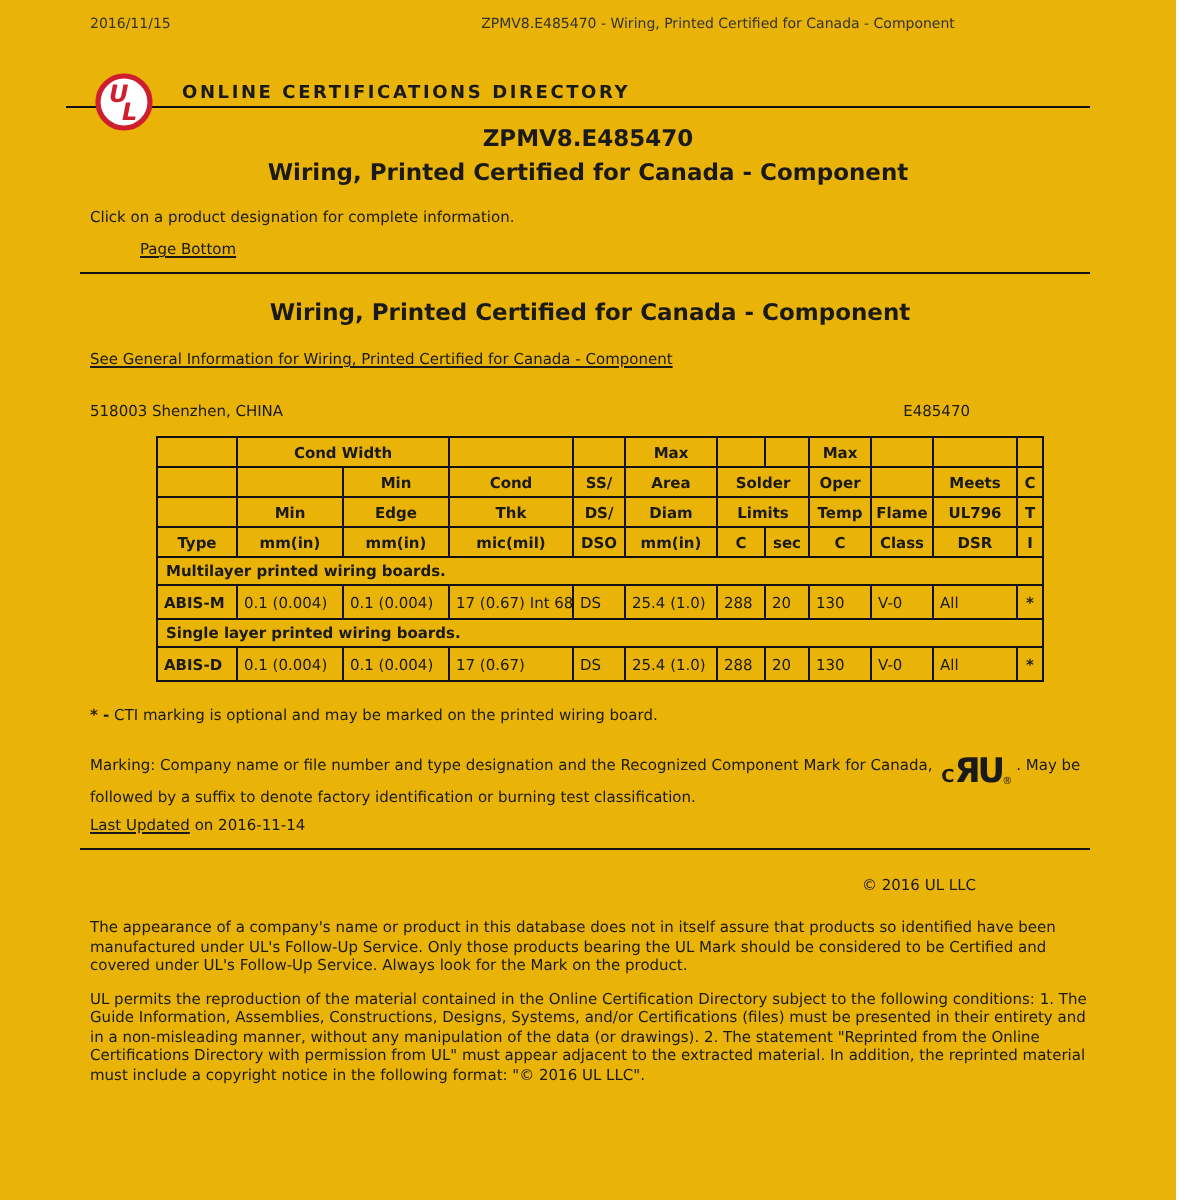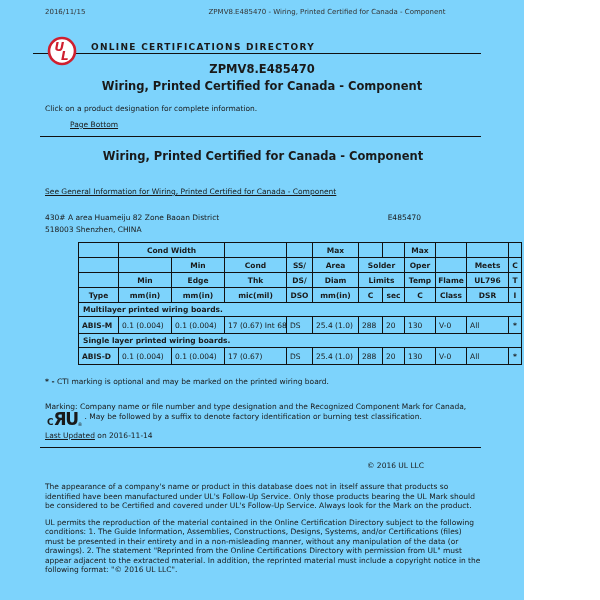--- a/index.html
+++ b/index.html
@@ -2,21 +2,21 @@
 <html><head>
 <meta charset="utf-8">
 <style>
   * { box-sizing: border-box; }
   html,body { margin:0; padding:0; background:#fff; }
   body {
     width:600px; height:600px;
     font-family:"DejaVu Sans","Liberation Sans",sans-serif;
     color:#1a1a1a;
   }
-  .page { position:relative; width:524px; height:600px; overflow:hidden; background:#7dd3fc; }
+  .page { position:relative; width:588px; height:600px; overflow:hidden; background:#eab308; }
 
   
   .print-header { display:flex; padding:8px 45px 0 45px; font-size:7px; color:#333; }
   .ph-date { width:130px; }
   .ph-title { flex:1; text-align:center; }
 
   
   .masthead { position:relative; margin:10px 43px 0 33px; height:28px; border-bottom:1.5px solid #111; }
   .ul-logo { position:absolute; left:14px; bottom:-13px; width:30px; height:30px; z-index:2; }
   .masthead-title { position:absolute; left:58px; bottom:1px; font-weight:bold; font-size:9px; letter-spacing:1.3px; white-space:nowrap; }
@@ -24,21 +24,21 @@
   .heading1 { text-align:center; font-weight:bold; font-size:11.5px; margin-top:8px; }
   .heading2 { text-align:center; font-weight:bold; font-size:11.5px; margin-top:3px; }
 
   .content { padding:0 43px 0 45px; }
   .lnk { text-decoration:underline; color:#1a1a1a; cursor:pointer; }
   .intro { font-size:7.5px; margin-top:10px; line-height:11px; }
   .page-bottom { margin:6px 0 0 25px; font-size:7.5px; }
   .rule { border:none; border-top:1.5px solid #111; margin:7px 43px 0 40px; }
 
   .section-heading { text-align:center; font-weight:bold; font-size:11.5px; margin-top:12px; }
-  .general-link { display:inline-block; margin-top:24px; font-size:7.5px; }
+  .general-link { display:inline-block; margin-top:12px; font-size:7.5px; }
 
   .company { position:relative; margin-top:14px; font-size:7.5px; line-height:12px; }
   .company-name { font-weight:bold; }
   .file-number { position:absolute; right:60px; top:0; }
 
   table.cert { margin:6px 0 0 33px; border-collapse:collapse; table-layout:fixed; width:443px; }
   table.cert th, table.cert td { border:1px solid #111; font-size:7.5px; overflow:hidden; white-space:nowrap; }
   table.cert th { font-weight:bold; text-align:center; padding:2px 1px; height:15px; }
   table.cert td { padding:3px 3px; height:17px; text-align:left; }
   table.cert td.section-row { font-weight:bold; height:14px; padding:2px 4px; }
@@ -95,21 +95,20 @@
     <div class="page-bottom"><span class="lnk">Page Bottom</span></div>
 
     <hr class="rule" style="margin-left:-5px; margin-right:0;">
 
     <div class="section-heading">Wiring, Printed Certified for Canada - Component</div>
 
     <div><span class="lnk general-link">See General Information for Wiring, Printed Certified for Canada - Component</span></div>
 
     <div class="company">
       <span class="file-number">E485470</span>
-      <div>430# A area Huameiju 82 Zone Baoan District</div>
       <div>518003 Shenzhen, CHINA</div>
     </div>
 
     <table class="cert">
       <colgroup>
         <col class="c0">
           <col class="c1">
           <col class="c2">
           <col class="c3">
         <col class="c4">

